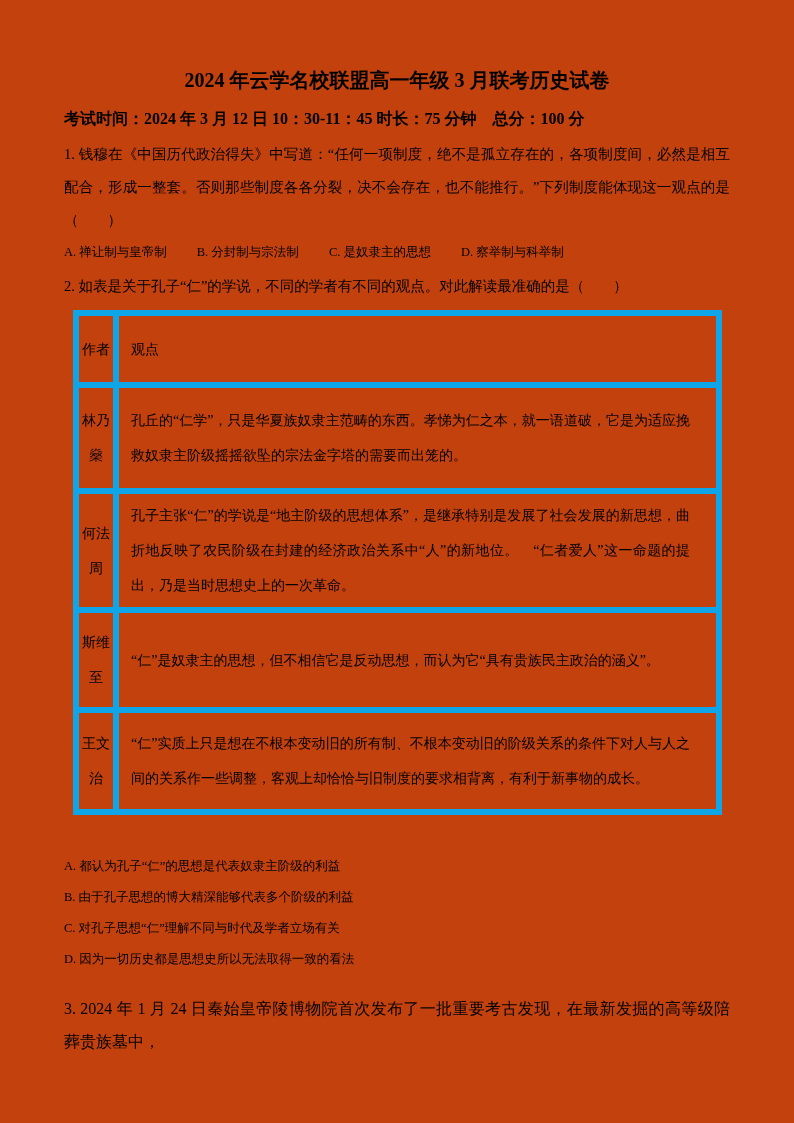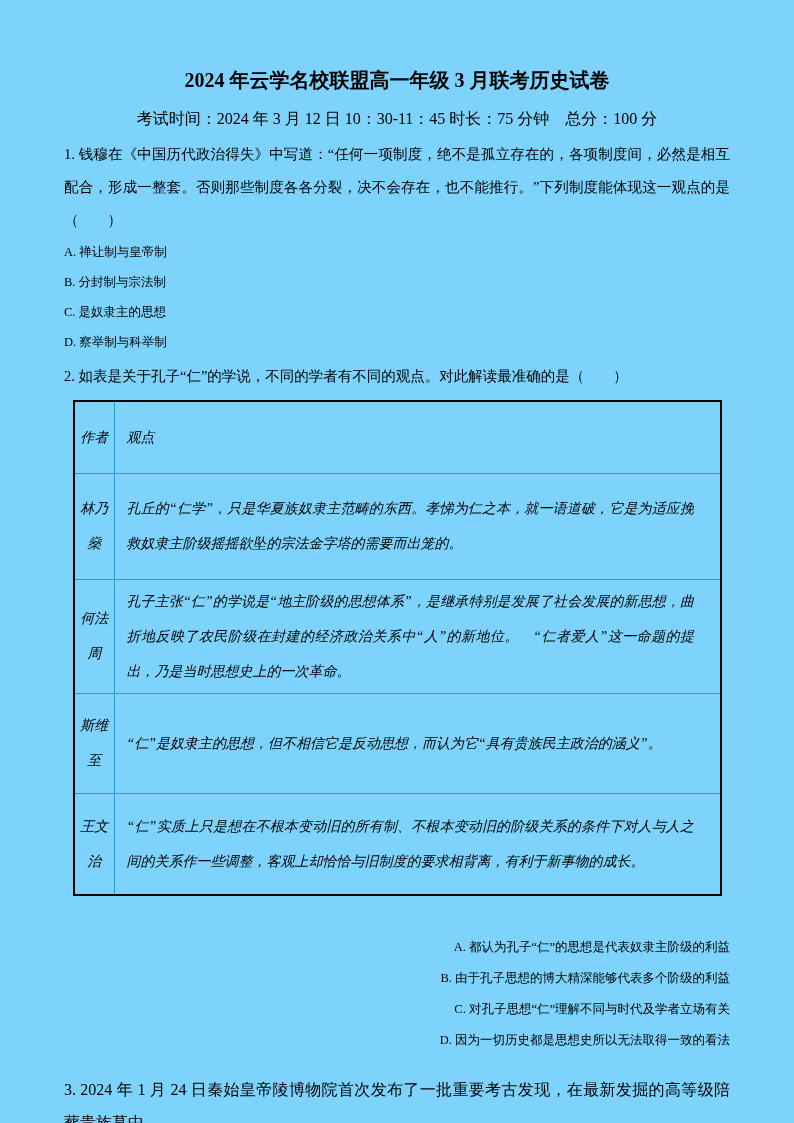--- a/index.html
+++ b/index.html
@@ -5,79 +5,77 @@
   html, body {
     margin: 0;
     padding: 0;
     background: #ffffff;
   }
   .page {
     position: relative;
     width: 794px;
     height: 1123px;
     margin: 0 auto;
-    background: #7dd3fc;
+    background: #c2410c;
     color: #000000;
     font-family: "Liberation Serif", "DejaVu Serif", serif;
     box-sizing: border-box;
     padding: 66px 64px 0 64px;
     overflow: hidden;
   }
   .doc-title {
     font-size: 20px;
     font-weight: bold;
     text-align: center;
     line-height: 28px;
     margin: 0 0 12px 0;
   }
   .exam-info {
     font-size: 16px;
-    font-weight: normal;
-    text-align: center;
+    font-weight: bold;
+    text-align: left;
     line-height: 26px;
     margin: 12px 0 6px 0;
   }
   .section-heading {
     font-size: 16px;
     font-weight: bold;
     line-height: 33px;
     text-align: justify;
     margin: 0;
   }
   .q-stem {
     font-size: 14.5px;
     line-height: 33px;
     text-align: justify;
     margin: 0;
   }
   .q1-stem { margin-top: 6px; }
   .options-row {
     display: flex;
-    flex-direction: column;
     align-items: baseline;
     font-size: 12.5px;
     line-height: 30px;
     margin: 0;
     white-space: nowrap;
   }
   .options-row .opt { margin-right: 30px; }
   .q2-stem { margin-top: 3px; }
   table.authors-table {
     border-collapse: collapse;
     table-layout: fixed;
     width: 649px;
     margin: 7px 0 0 9px;
     border: 2px solid #000000;
   }
   table.authors-table td {
-    border: 1px solid #0ea5e9;
+    border: 6px solid #0ea5e9;
     font-size: 14px;
     vertical-align: middle;
     box-sizing: border-box;
-    font-style: italic;
   }
   td.author-cell {
     width: 40px;
     text-align: center;
     word-break: break-all;
     line-height: 35px;
     padding: 2px 0;
   }
   td.view-cell {
     line-height: 35px;
@@ -86,21 +84,20 @@
   }
   tr.row-header  { height: 72px; }
   tr.row-lin     { height: 106px; }
   tr.row-he      { height: 105px; }
   tr.row-si      { height: 100px; }
   tr.row-wang    { height: 102px; }
   .q2-options {
     margin-top: 36px;
     font-size: 12.5px;
     line-height: 31px;
-    text-align: right;
   }
   .q2-options .opt-line { white-space: nowrap; }
   .q3-stem {
     font-size: 16px;
     line-height: 33px;
     margin-top: 17px;
   }
 </style>
 </head>
 <body>

